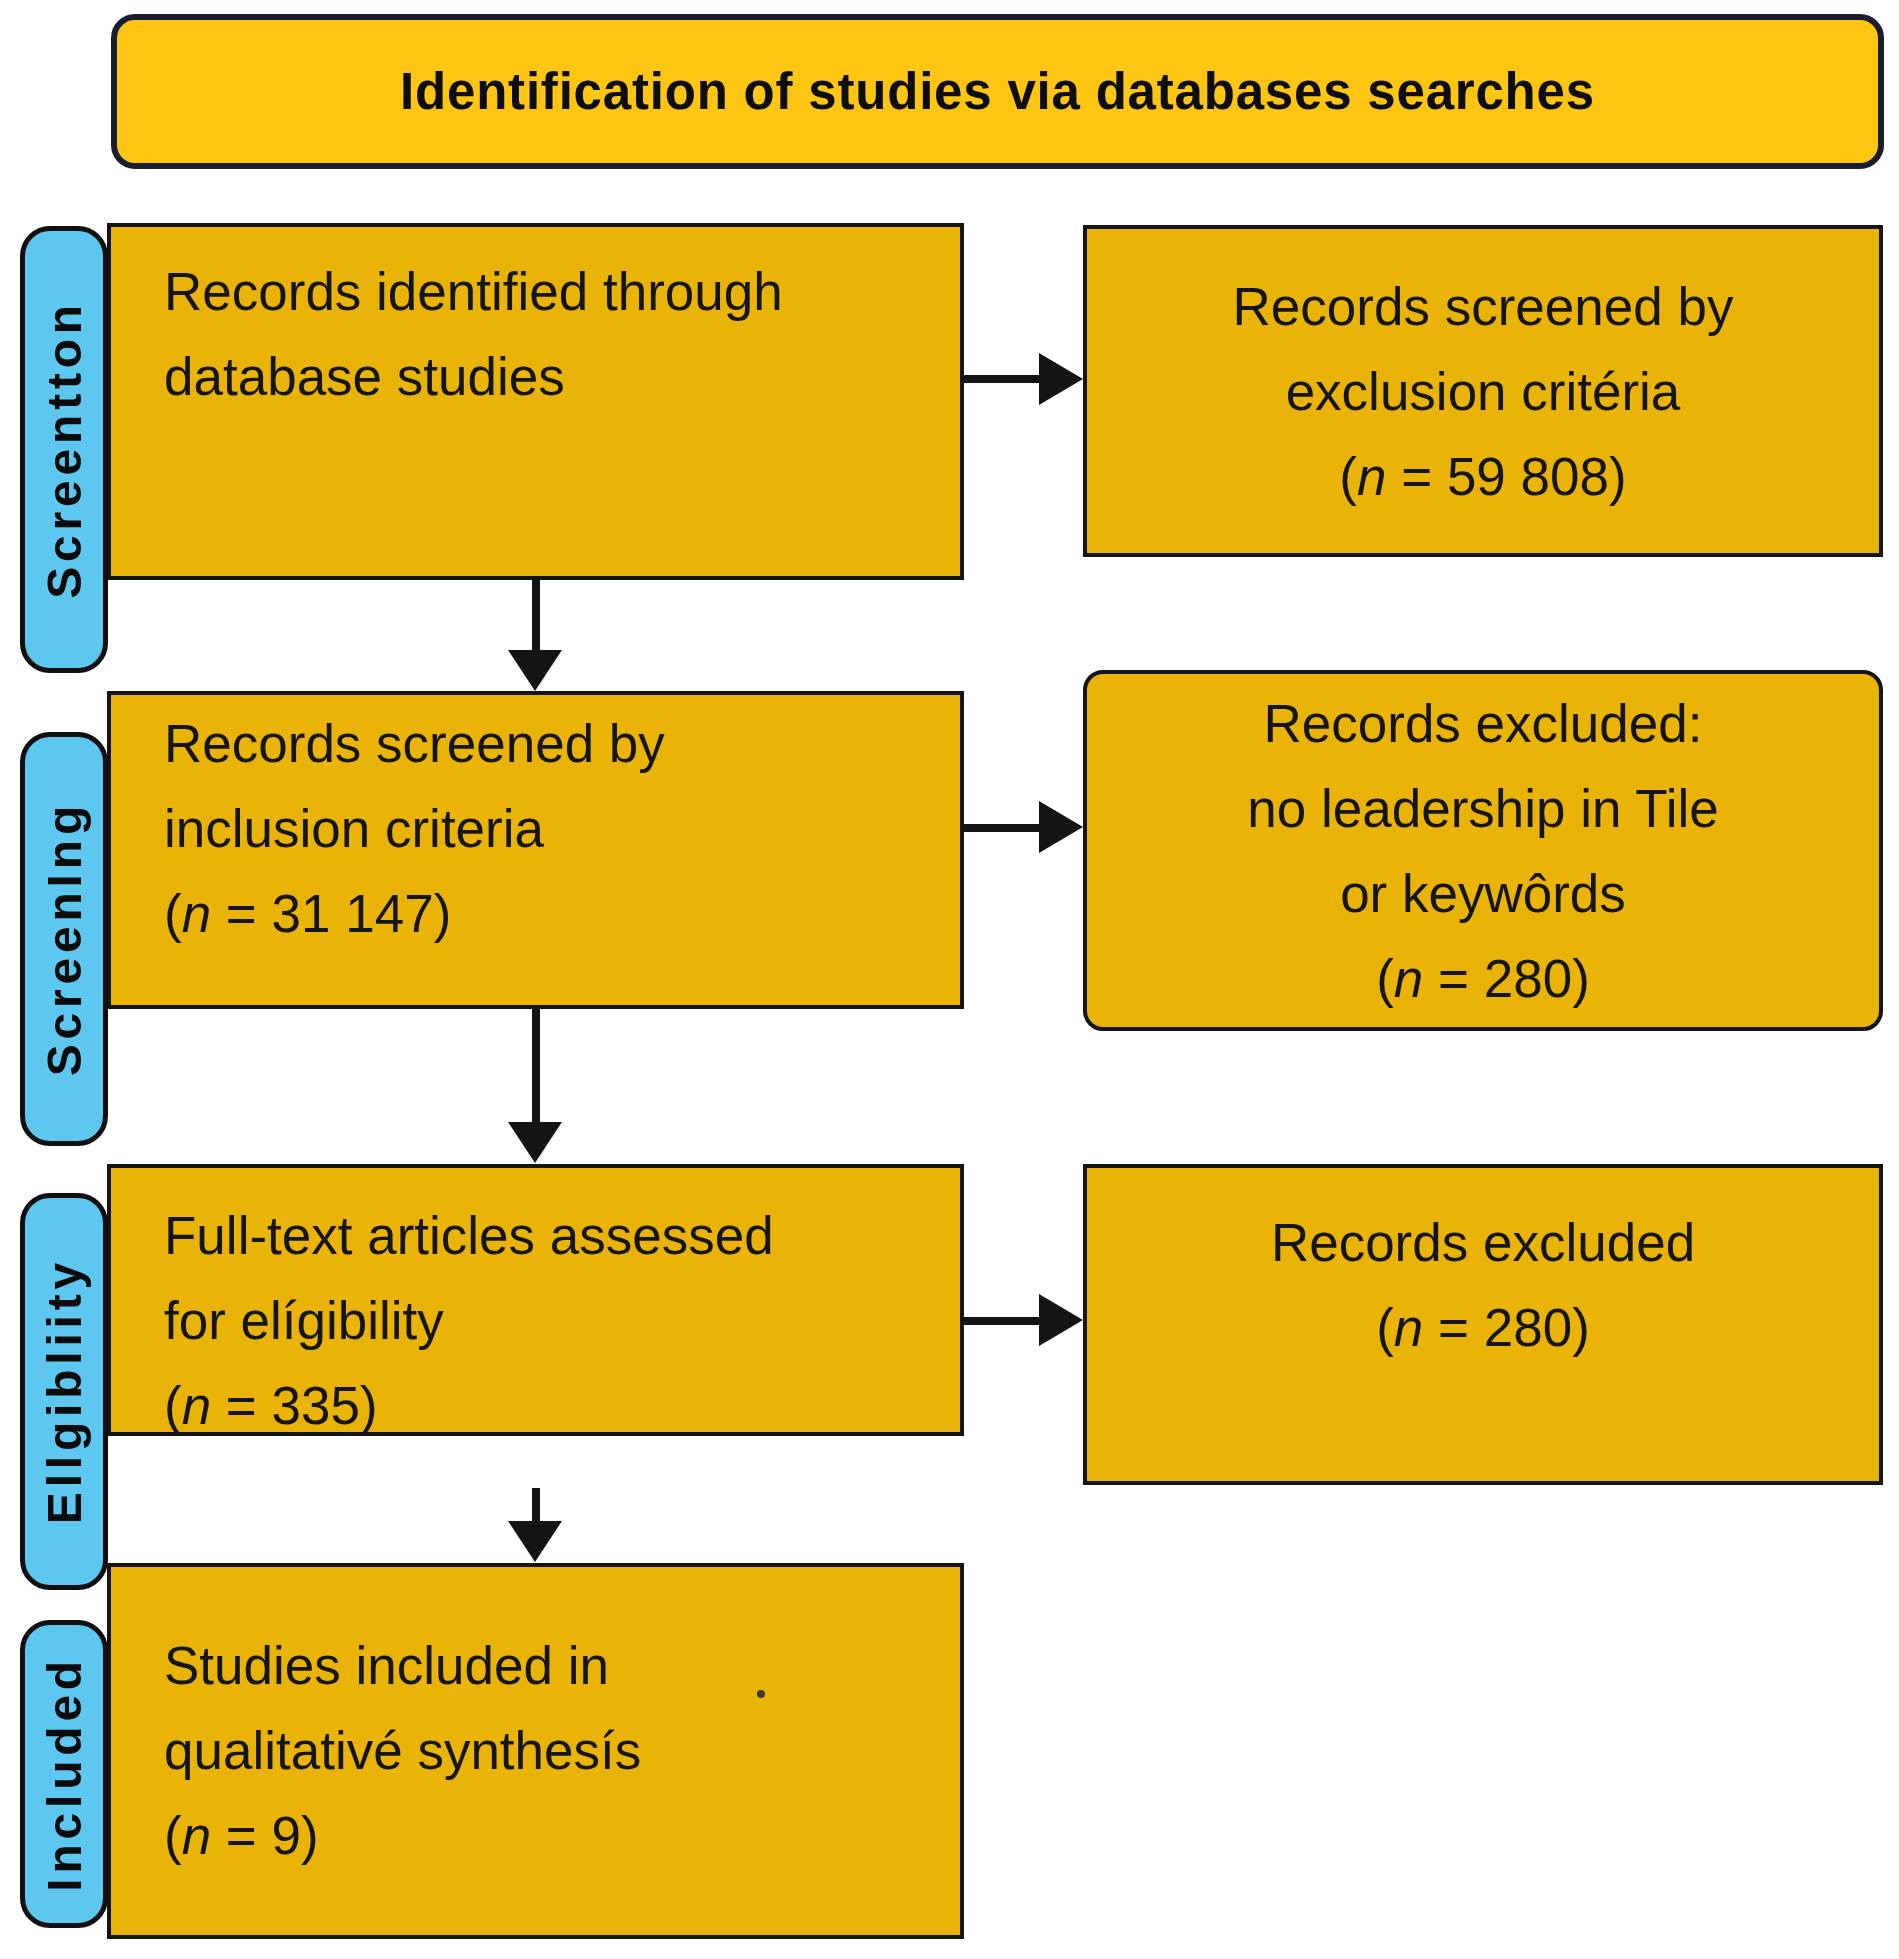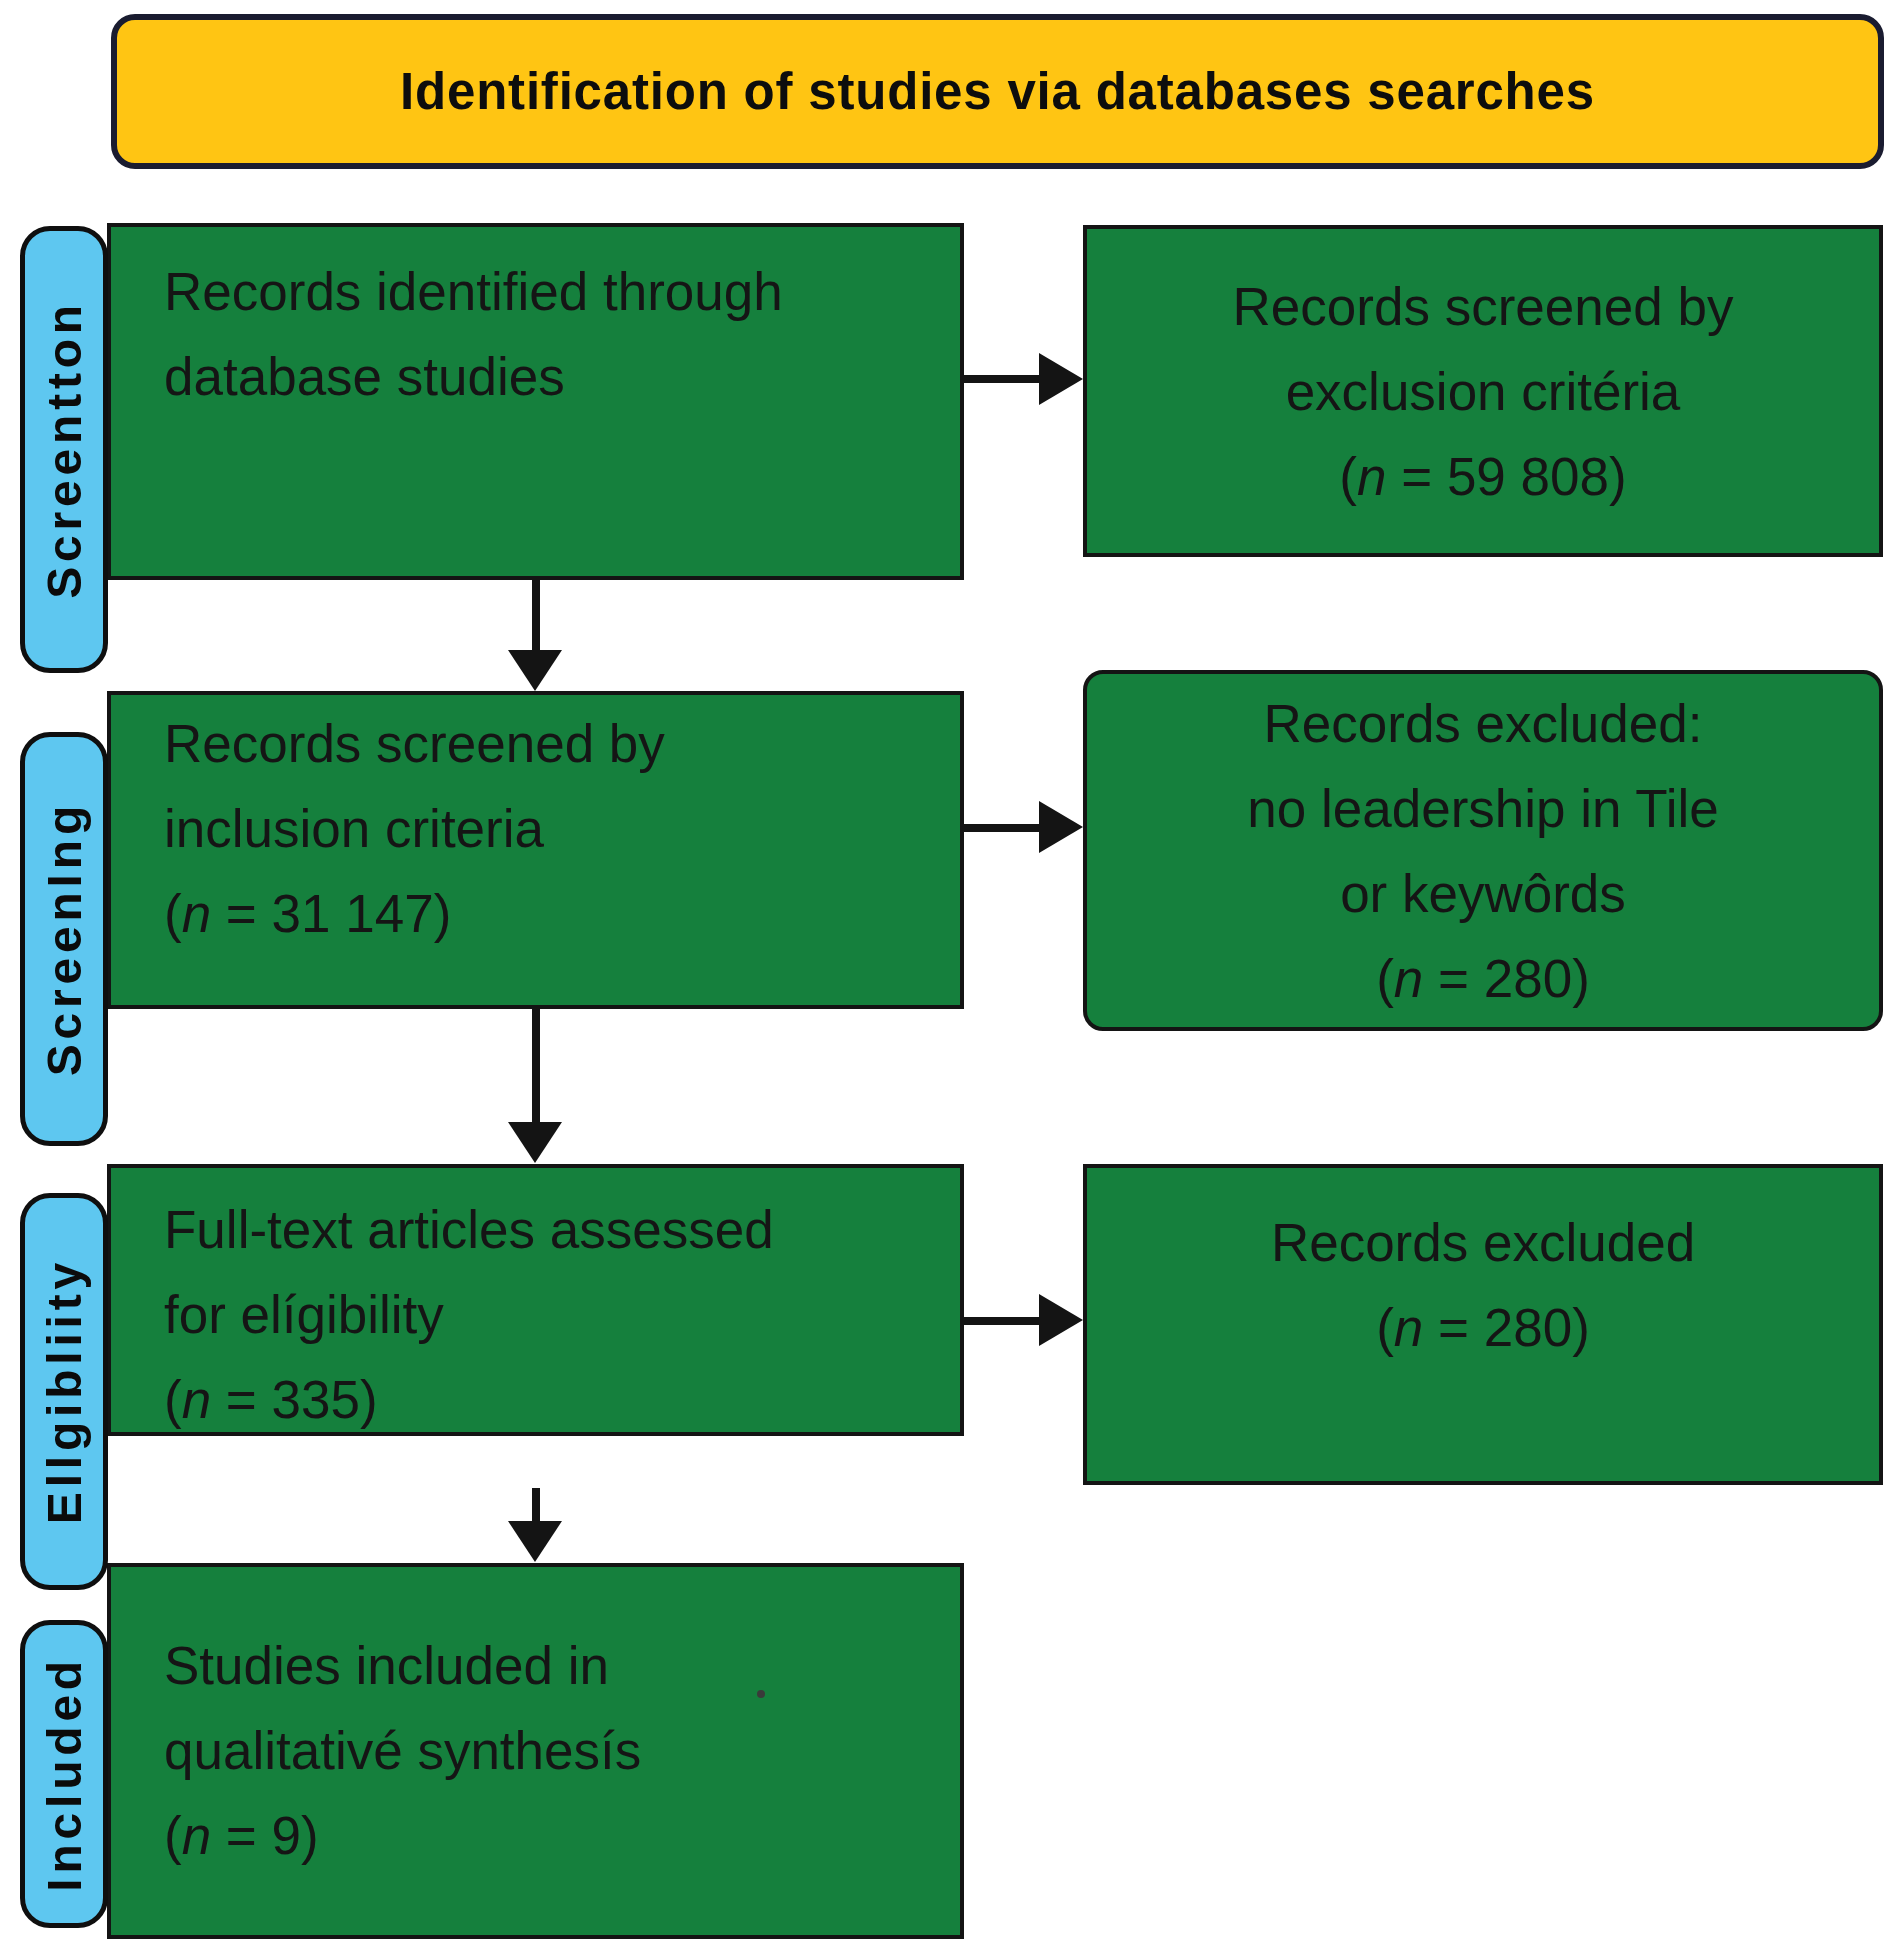--- a/index.html
+++ b/index.html
@@ -17,21 +17,21 @@
     background:var(--title-bg,#FFC513);
     border:6.4px solid var(--title-border,#1A1C30);
     border-radius:24px;
     box-sizing:border-box;
     display:flex;align-items:center;justify-content:center;
     font-weight:bold;font-size:51px;letter-spacing:0.8px;
     color:#0d0d0d;
   }
   .box{
     position:absolute;
-    background:#15803d;
+    background:#eab308;
     border:4.8px solid var(--line,#141414);
     box-sizing:border-box;
     font-size:53px;line-height:85px;
     z-index:2;
   }
   .leftalign{padding-left:53px;padding-right:8px;text-align:left;}
   .centered{
     display:flex;flex-direction:column;
     align-items:center;justify-content:center;
     text-align:center;
@@ -112,21 +112,21 @@
     <div><span>(</span><span class="it">n</span><span> = 31 147)</span></div>
   </div>
 
   <div class="box centered" style="left:1083px;top:670px;width:800px;height:361px;border-radius:20px;">
     <div>Records excluded:</div>
     <div>no leadership in Tile</div>
     <div>or keywôrds</div>
     <div><span>(</span><span class="it">n</span><span> = 280)</span></div>
   </div>
 
-  <div class="box leftalign" style="left:107px;top:1164px;width:857px;height:272px;padding-top:19px;">
+  <div class="box leftalign" style="left:107px;top:1164px;width:857px;height:272px;padding-top:25px;">
     <div>Full-text articles assessed</div>
     <div>for elígibility</div>
     <div><span>(</span><span class="it">n</span><span> = 335)</span></div>
   </div>
 
   <div class="box centered" style="left:1083px;top:1164px;width:800px;height:321px;padding-bottom:80px;">
     <div>Records excluded</div>
     <div><span>(</span><span class="it">n</span><span> = 280)</span></div>
   </div>
 

